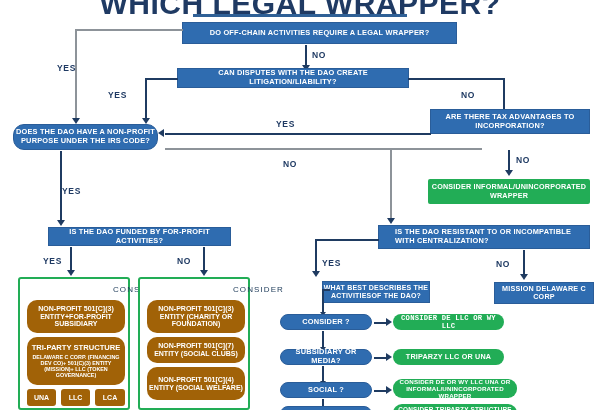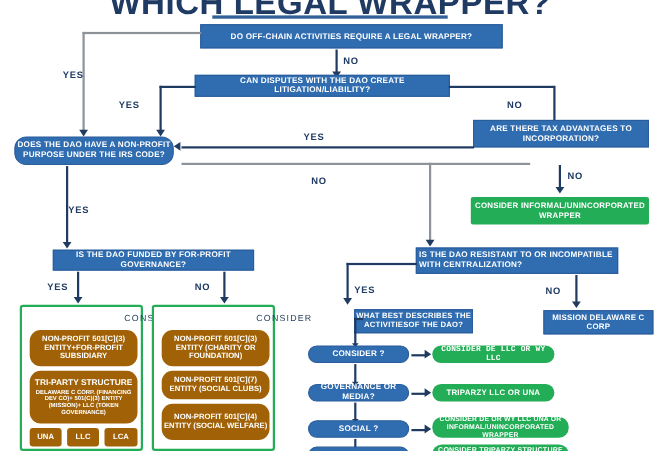--- a/index.html
+++ b/index.html
@@ -131,23 +131,23 @@
   <div class="ln gray vh g" style="left:390px;top:148px;height:0px;"></div>
   <div class="ln gray hh g" style="left:390px;top:148px;width:0px;"></div>
   <div class="ln gray vh g" style="left:390px;top:148px;height:71px;"></div>
   <div class="arw" style="left:386.5px;top:218px;"></div>
   <div class="lbl" style="left:283px;top:159px;">NO</div>
 
   <div class="ln vh" style="left:60px;top:151px;height:70px;"></div>
   <div class="arw" style="left:56.5px;top:220px;"></div>
   <div class="lbl" style="left:62px;top:186px;">YES</div>
 
-  <div class="box blue" style="left:48px;top:227px;width:183px;height:19px;font-size:7.4px;">IS THE DAO FUNDED BY FOR-PROFIT GOVERNANCE?</div>
-
-  <div class="box blue" style="left:378px;top:225px;width:184px;height:24px;font-size:7.4px;justify-content:flex-start;padding-left:2px;text-align:left;">IS THE DAO RESISTANT TO OR INCOMPATIBLE WITH CENTRALIZATION?</div>
+  <div class="box blue" style="left:48px;top:227px;width:183px;height:19px;font-size:7.4px;">IS THE DAO FUNDED BY FOR-PROFIT ACTIVITIES?</div>
+
+  <div class="box blue" style="left:378px;top:225px;width:212px;height:24px;font-size:7.4px;justify-content:flex-start;padding-left:16px;text-align:left;">IS THE DAO RESISTANT TO OR INCOMPATIBLE WITH CENTRALIZATION?</div>
 
   <div class="ln vh" style="left:70px;top:247px;height:24px;"></div>
   <div class="arw" style="left:66.5px;top:270px;"></div>
   <div class="lbl" style="left:43px;top:256px;">YES</div>
 
   <div class="ln vh" style="left:203px;top:247px;height:24px;"></div>
   <div class="arw" style="left:199.5px;top:270px;"></div>
   <div class="lbl" style="left:177px;top:256px;">NO</div>
 
   <div class="ln hh" style="left:315px;top:239px;width:64px;"></div>
@@ -201,21 +201,21 @@
   </div>
 
   <div class="box blue-rnd" style="left:280px;top:314px;width:92px;height:16px;font-size:7.4px;">CONSIDER ?</div>
   <div class="ln hh" style="left:374px;top:322px;width:13px;"></div>
   <div class="arw right" style="left:386px;top:318px;"></div>
   <div class="box green-rnd" style="left:393px;top:314px;width:111px;height:16px;font-size:7.2px;font-family:Liberation Mono, monospace;">CONSIDER DE LLC OR WY LLC</div>
 
   <div class="ln vh" style="left:322px;top:331px;height:17px;"></div>
   <div class="arw small" style="left:320px;top:347px;"></div>
 
-  <div class="box blue-rnd" style="left:280px;top:349px;width:92px;height:16px;font-size:7.4px;">GOVERNANCE OR MEDIA?</div>
+  <div class="box blue-rnd" style="left:280px;top:349px;width:92px;height:16px;font-size:7.4px;">SUBSIDIARY OR MEDIA?</div>
   <div class="ln hh" style="left:374px;top:357px;width:13px;"></div>
   <div class="arw right" style="left:386px;top:353px;"></div>
   <div class="box green-rnd" style="left:393px;top:349px;width:111px;height:16px;font-size:7.2px;">TRIPARZY LLC OR UNA</div>
 
   <div class="ln vh" style="left:322px;top:366px;height:16px;"></div>
   <div class="arw small" style="left:320px;top:381px;"></div>
 
   <div class="box blue-rnd" style="left:280px;top:382px;width:92px;height:16px;font-size:7.4px;">SOCIAL ?</div>
   <div class="ln hh" style="left:374px;top:390px;width:13px;"></div>
   <div class="arw right" style="left:386px;top:386px;"></div>

